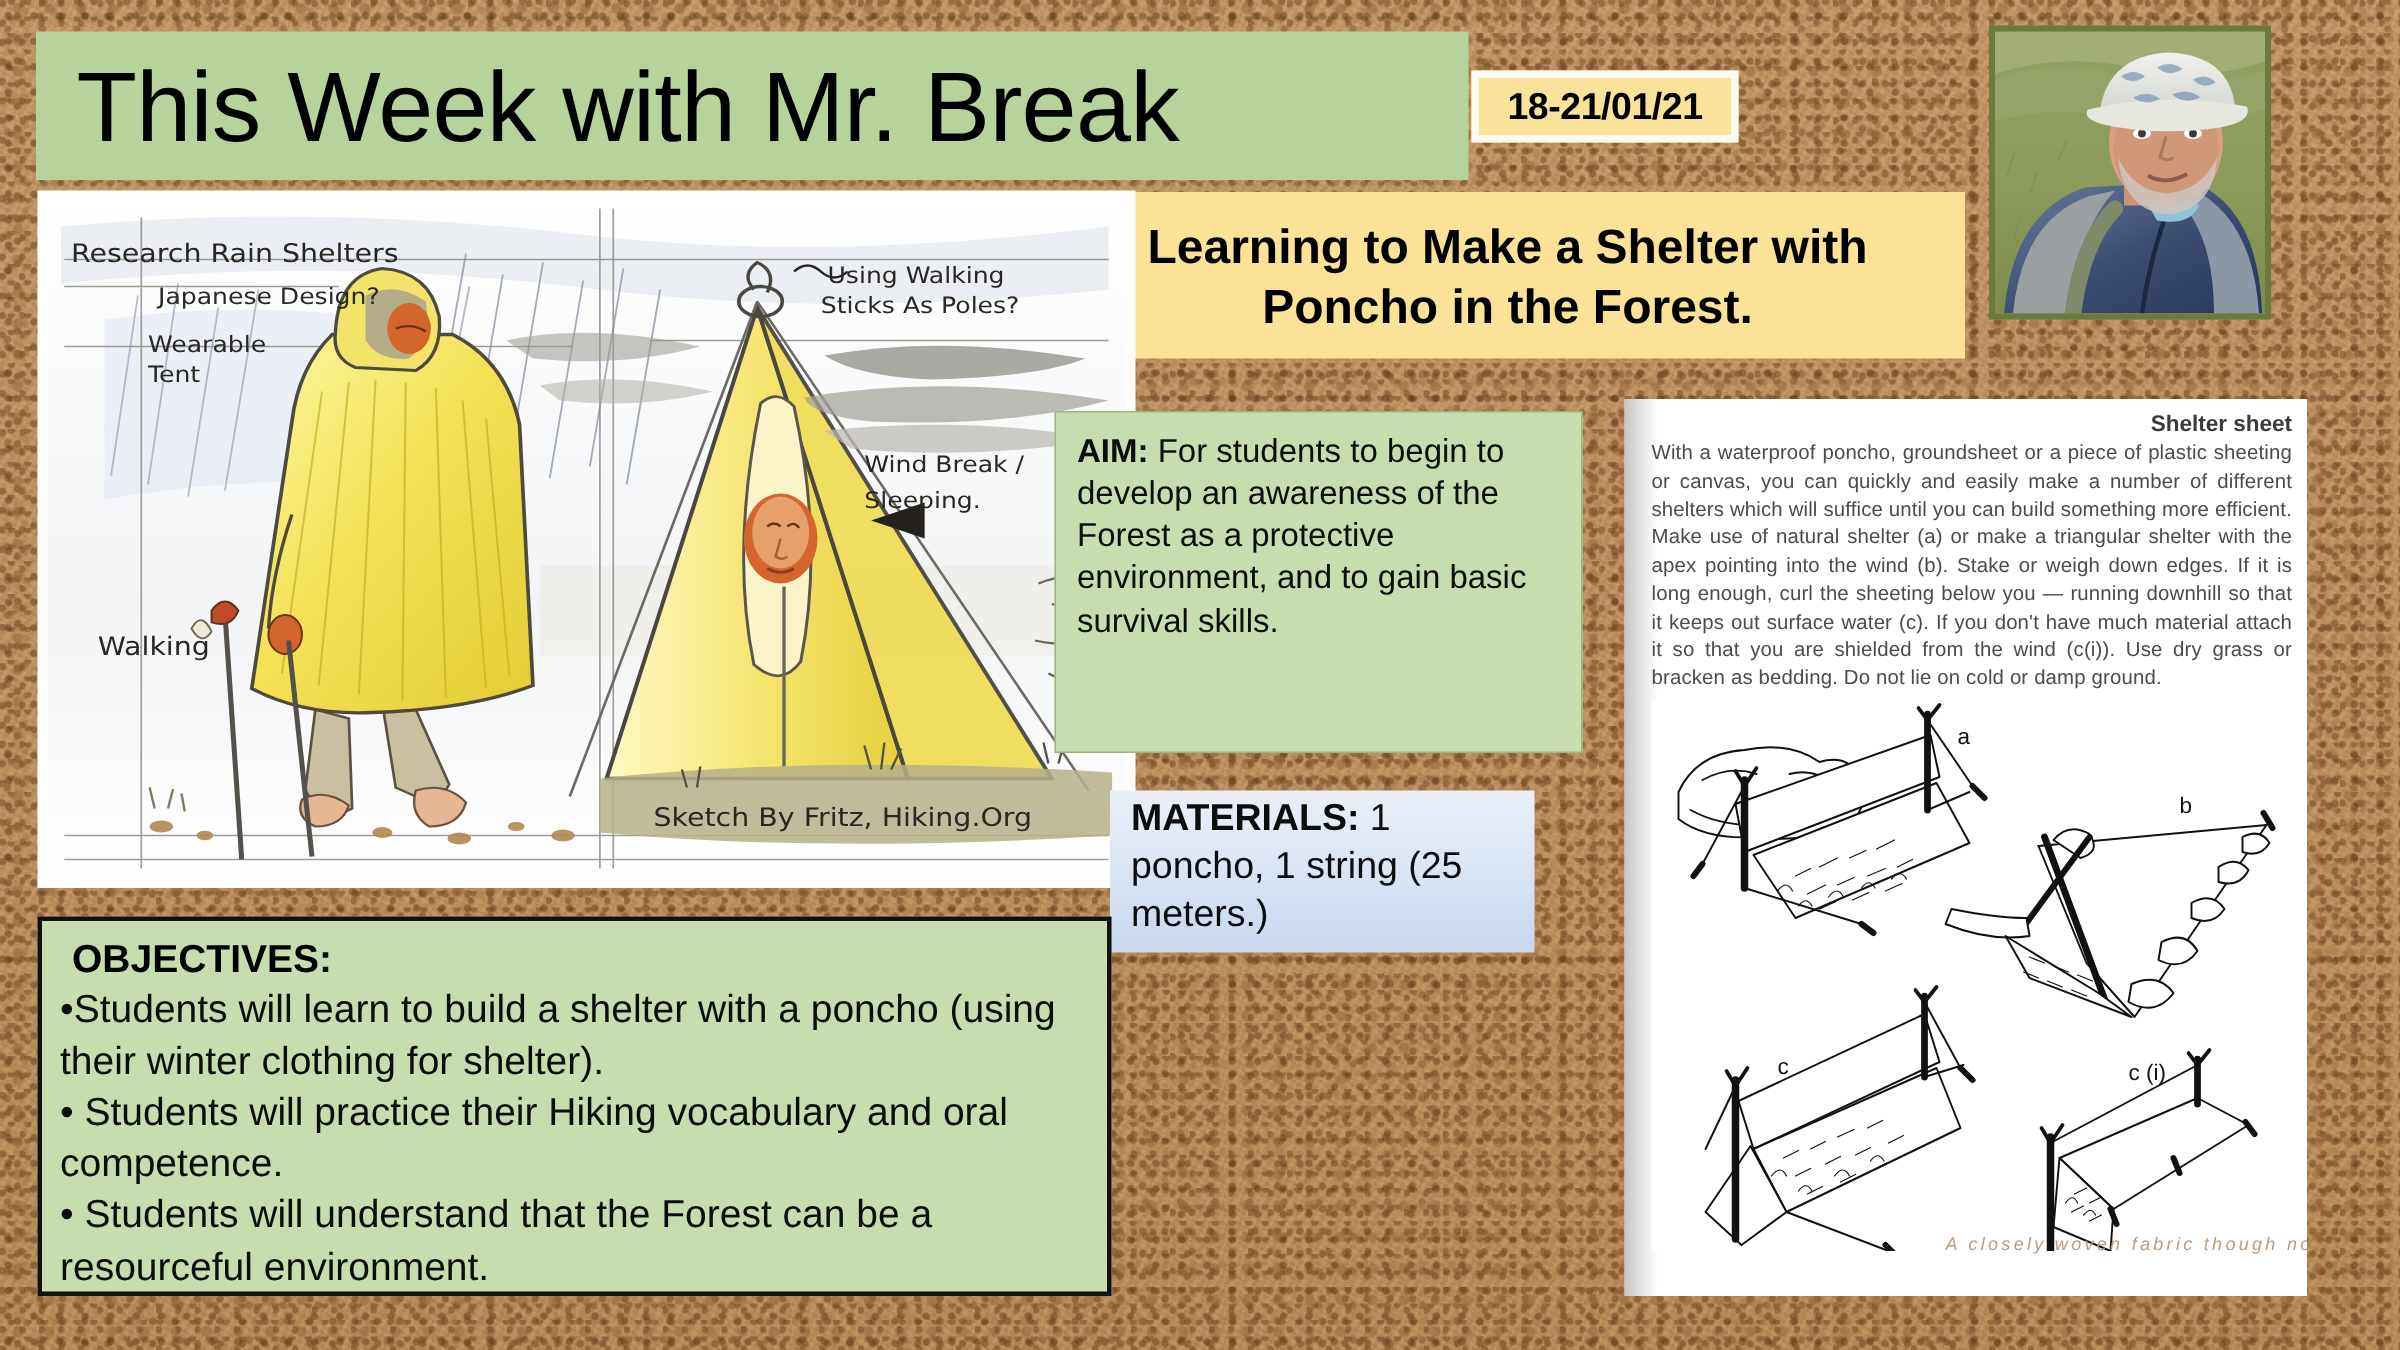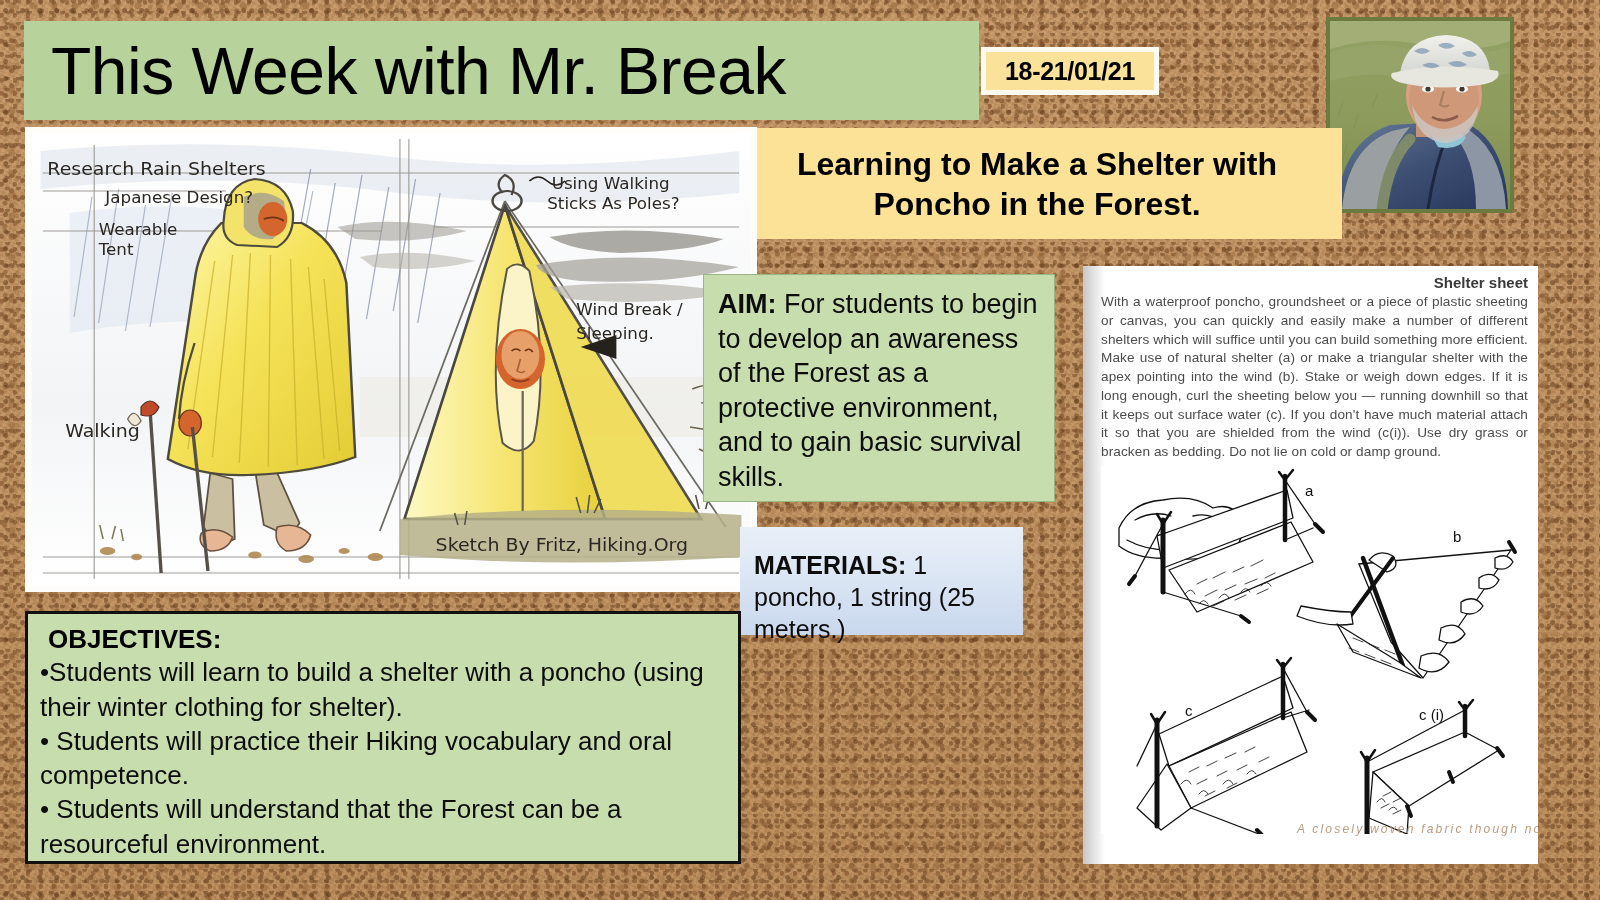--- a/index.html
+++ b/index.html
@@ -70,21 +70,21 @@
   #portrait {
     left: 1326px; top: 17px; width: 188px; height: 196px;
     border: 4px solid #6d7a3f;
     background: #8f9c63;
     overflow: hidden;
   }
   #portrait svg { display: block; width: 100%; height: 100%; }
 
   
   #lesson-title {
-    left: 732px; top: 128px; width: 610px; height: 111px;
+    left: 700px; top: 128px; width: 610px; height: 111px;
     background: #fbe296;
     display: flex; align-items: center; justify-content: center;
     text-align: center;
   }
   #lesson-title-text {
     font-size: 32px; font-weight: 700; color: #000;
     line-height: 1.25; padding: 0 18px;
   }
 
   
@@ -96,29 +96,29 @@
   #sketch svg { display: block; width: 100%; height: 100%; }
 
   
   #aim-box {
     left: 703px; top: 274px; width: 352px; height: 228px;
     background: #c7ddae;
     border: 1px solid #9bb683;
     padding: 12px 12px 8px 14px;
   }
   #aim-box .body {
-    font-size: 27px; color: #0d0d0d; line-height: 1.28;
+    font-size: 22px; color: #0d0d0d; line-height: 1.28;
   }
   .lbl-bold { font-weight: 700; }
 
   
   #materials-box {
     left: 740px; top: 527px; width: 283px; height: 108px;
     background: linear-gradient(180deg, #e9eff8 0%, #dfe8f5 35%, #c9d8ee 100%);
-    padding: 23px 10px 6px 14px;
+    padding: 3px 10px 6px 14px;
   }
   #materials-box .body {
     font-size: 25px; color: #0d0d0d; line-height: 1.27;
   }
 
   
   #objectives-box {
     left: 25px; top: 611px; width: 716px; height: 253px;
     background: #c7ddae;
     border: 3px solid #111;

